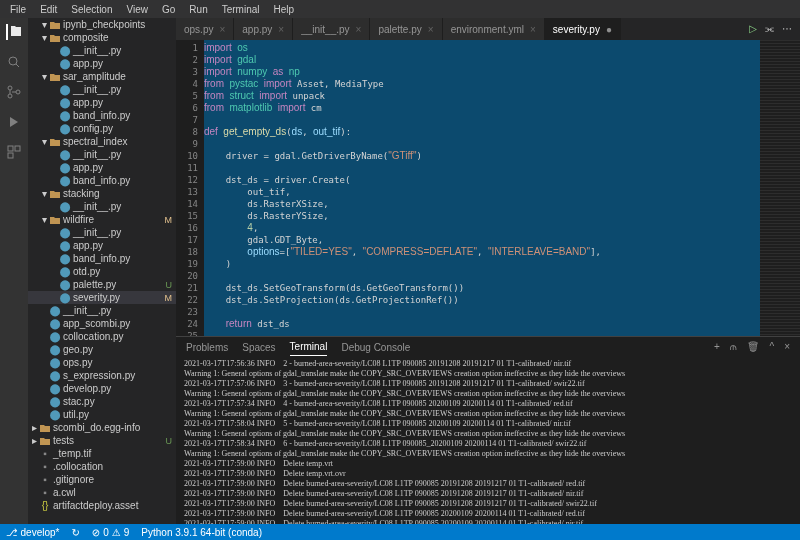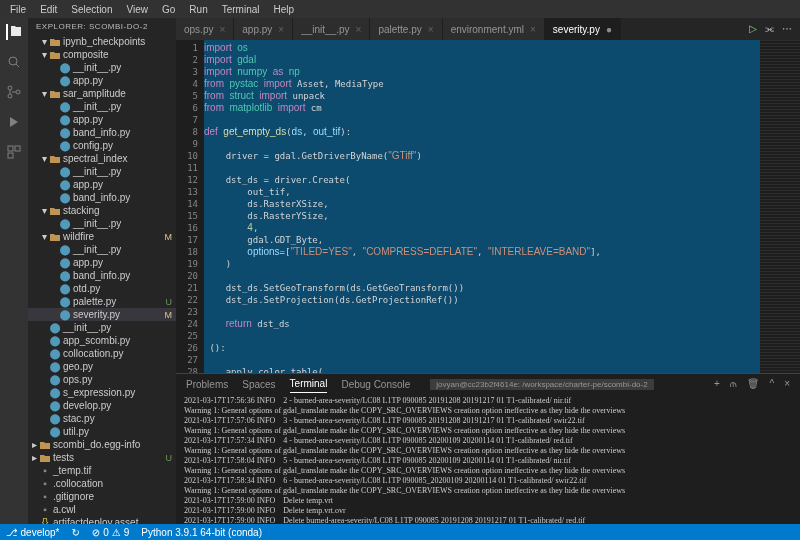--- a/index.html
+++ b/index.html
@@ -23,21 +23,21 @@
 .tabs{height:22px;background:#252526;display:flex;align-items:center}
 .tab{height:22px;padding:0 8px;display:flex;align-items:center;gap:4px;background:#2d2d2d;color:#969696;border-right:1px solid #1e1e1e;font-size:9px}
 .tab.active{background:#1e1e1e;color:#fff}
 .tab .close{opacity:.5;margin-left:2px}
 .tabs-actions{margin-left:auto;display:flex;gap:8px;padding-right:8px;color:#ccc}
 .editor-body{flex:1;display:flex;overflow:hidden;position:relative}
 .gutter{width:28px;background:#1e1e1e;text-align:right;padding-right:6px;color:#858585;font-family:Menlo,Consolas,monospace;font-size:9px;line-height:12px;padding-top:2px}
 .code{flex:1;background:#0c4a6e;font-family:Menlo,Consolas,monospace;font-size:9px;line-height:12px;padding-top:2px;white-space:pre;overflow:hidden;color:#d4d4d4}
 .minimap{width:40px;background:#1e1e1e;opacity:.4;background-image:linear-gradient(#444 1px,transparent 1px);background-size:100% 3px}
 .kw{color:#c586c0}.fn{color:#dcdcaa}.str{color:#ce9178}.num{color:#b5cea8}.cls{color:#4ec9b0}.var{color:#9cdcfe}
-.panel{height:151px;background:#1e1e1e;border-top:1px solid #414141;display:flex;flex-direction:column}
+.panel{height:188px;background:#1e1e1e;border-top:1px solid #414141;display:flex;flex-direction:column}
 .panel-tabs{height:20px;display:flex;align-items:center;padding:0 10px;gap:14px;color:#969696;font-size:9px}
 .panel-tabs .ptab{padding:3px 0;cursor:pointer}
 .panel-tabs .ptab.active{color:#fff;border-bottom:1px solid #fff}
 .panel-tabs .sel{margin-left:6px;background:#3c3c3c;padding:1px 6px;font-size:8px}
 .panel-tabs .pact{margin-left:auto;display:flex;gap:10px}
 .terminal{flex:1;overflow:hidden;font-family:Liberation Serif, serif;font-size:8px;line-height:10px;color:#ccc;padding:2px 8px;white-space:pre}
 .statusbar{height:16px;background:#007acc;display:flex;align-items:center;color:#fff;font-size:9px}
 .statusbar .sb{padding:0 6px;display:flex;align-items:center;gap:3px}
 .statusbar .right{margin-left:auto;display:flex}
 svg{display:block}
@@ -86,21 +86,20 @@
     <div class="icon">
         <svg width="16" height="16" viewBox="0 0 16 16">
           <rect x="2" y="2" width="5" height="5" stroke="#ccc" fill="none"></rect>
           <rect x="9" y="2" width="5" height="5" stroke="#ccc" fill="none"></rect>
           <rect x="2" y="9" width="5" height="5" stroke="#ccc" fill="none"></rect>
         </svg>
       </div>
   </div>
 
   <div class="sidebar">
-    <div class="sidebar-header">EXPLORER: SCOMBI-DO-2</div>
     <div class="tree" id="tree">
         <div class="tree-item" style="padding-left:14px">
           <span class="chev">▾</span>
           <span class="ficon">
             <svg width="10" height="10" viewBox="0 0 10 10">
               <path fill="#c09553" d="M0 2h4l1 1h5v6H0z"></path>
             </svg>
           </span>
           <span>ipynb_checkpoints</span>
         </div>
@@ -449,21 +448,20 @@
         in_tiff,</div>
       <div class="minimap"></div>
     </div>
 
     <div class="panel">
       <div class="panel-tabs">
         <span class="ptab">Problems</span>
         <span class="ptab">Spaces</span>
         <span class="ptab active">Terminal</span>
         <span class="ptab">Debug Console</span>
-        <span class="sel">jovyan@cc23b2f4614e: /workspace/charter-pe/scombi-do-2</span>
         <div class="pact">
           <span>+</span>
           <span>⫙</span>
           <span>🗑</span>
           <span>^</span>
           <span>×</span>
         </div>
       </div>
       <div class="terminal" id="terminal">2021-03-17T17:56:36 INFO    2 - burned-area-severity/LC08 L1TP 090085 20191208 20191217 01 T1-calibrated/ nir.tif
 Warning 1: General options of gdal_translate make the COPY_SRC_OVERVIEWS creation option ineffective as they hide the overviews

